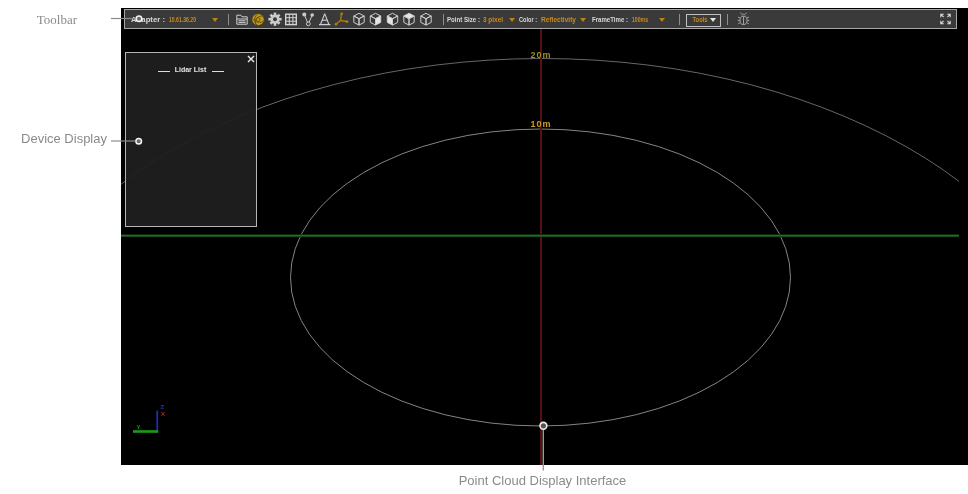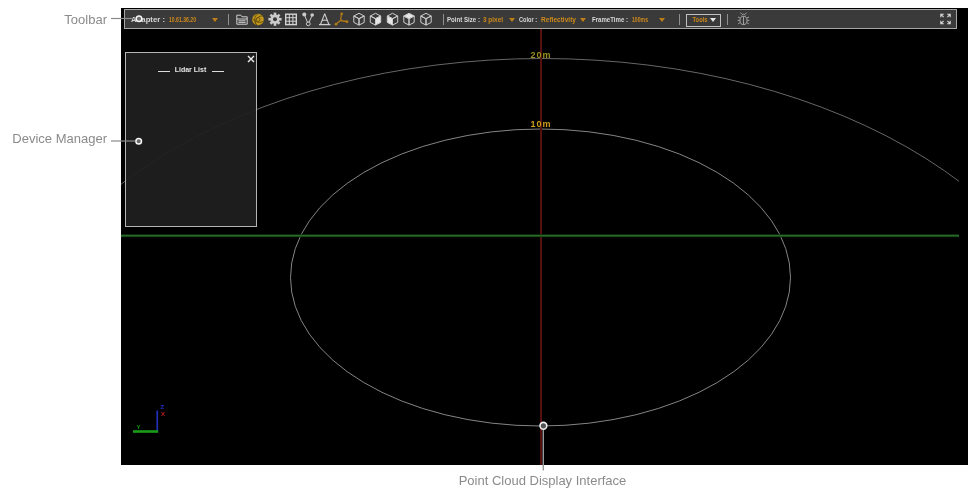--- a/index.html
+++ b/index.html
@@ -183,22 +183,22 @@
         <text x="358" y="11.6" fill="#d28c1c" textLength="20" lengthAdjust="spacingAndGlyphs">3 pixel</text>
         <text x="394" y="11.6" fill="#dcdcdc" textLength="18" lengthAdjust="spacingAndGlyphs">Color :</text>
         <text x="416" y="11.6" fill="#d28c1c" textLength="35" lengthAdjust="spacingAndGlyphs">Reflectivity</text>
         <text x="467" y="11.6" fill="#dcdcdc" textLength="36" lengthAdjust="spacingAndGlyphs">FrameTime :</text>
         <text x="507" y="11.6" fill="#d28c1c" textLength="16" lengthAdjust="spacingAndGlyphs">100ms</text>
         <text x="567.5" y="12" fill="#d28c1c" textLength="15" lengthAdjust="spacingAndGlyphs">Tools</text>
       </svg>
     </div>
   </div>
 
-  <div class="ann" style="right:861px;top:12px;">Toolbar</div>
-  <div class="ann" style="right:861px;top:130.5px;">Device Manager</div>
+  <div class="ann" style="right:891px;top:12px;font-family:Liberation Serif, serif;">Toolbar</div>
+  <div class="ann" style="right:861px;top:130.5px;">Device Display</div>
   <div class="ann" style="left:0;width:1085px;text-align:center;top:473px;">Point Cloud Display Interface</div>
   <svg id="overlay" width="968" height="494" viewBox="0 0 968 494">
     <line x1="111" y1="18.5" x2="135.5" y2="18.5" stroke="#8a8a8a" stroke-width="1.2"></line>
     <circle cx="139" cy="18.8" r="2.8" fill="#6a6a6a" stroke="#f5f5f5" stroke-width="1.5"></circle>
     <line x1="111" y1="141" x2="135" y2="141" stroke="#8a8a8a" stroke-width="1.2"></line>
     <circle cx="138.7" cy="141.2" r="2.8" fill="#6a6a6a" stroke="#f5f5f5" stroke-width="1.5"></circle>
     <line x1="543.3" y1="429.5" x2="543.3" y2="470.5" stroke="#999999" stroke-width="1.4"></line>
     <circle cx="543.4" cy="425.8" r="3.4" fill="#555" stroke="#f0f0f0" stroke-width="1.6"></circle>
   </svg>
 

